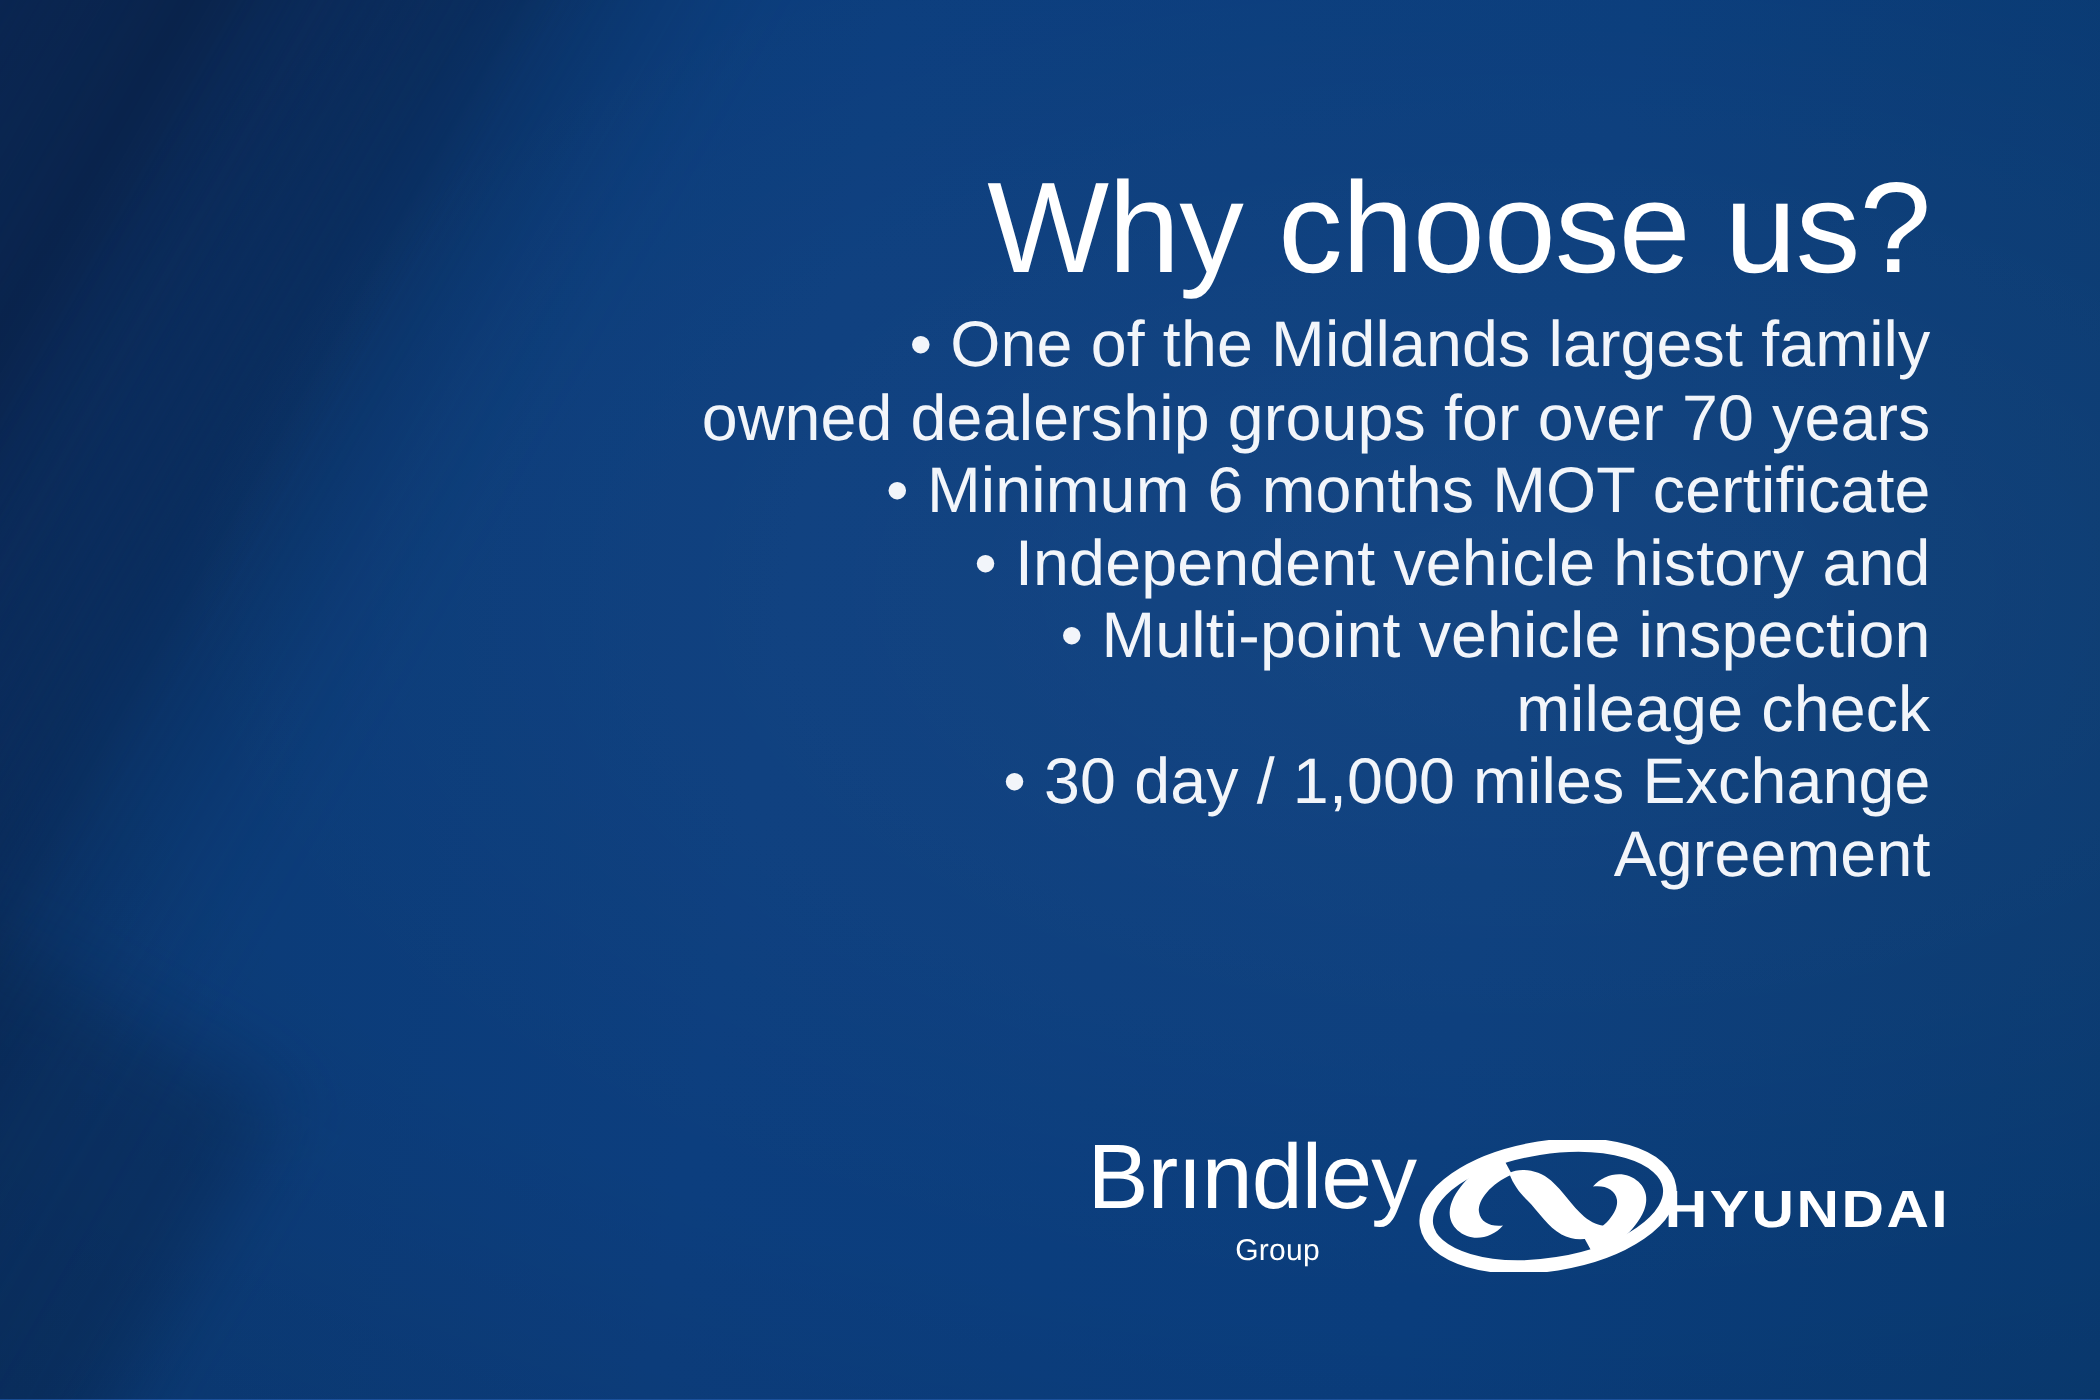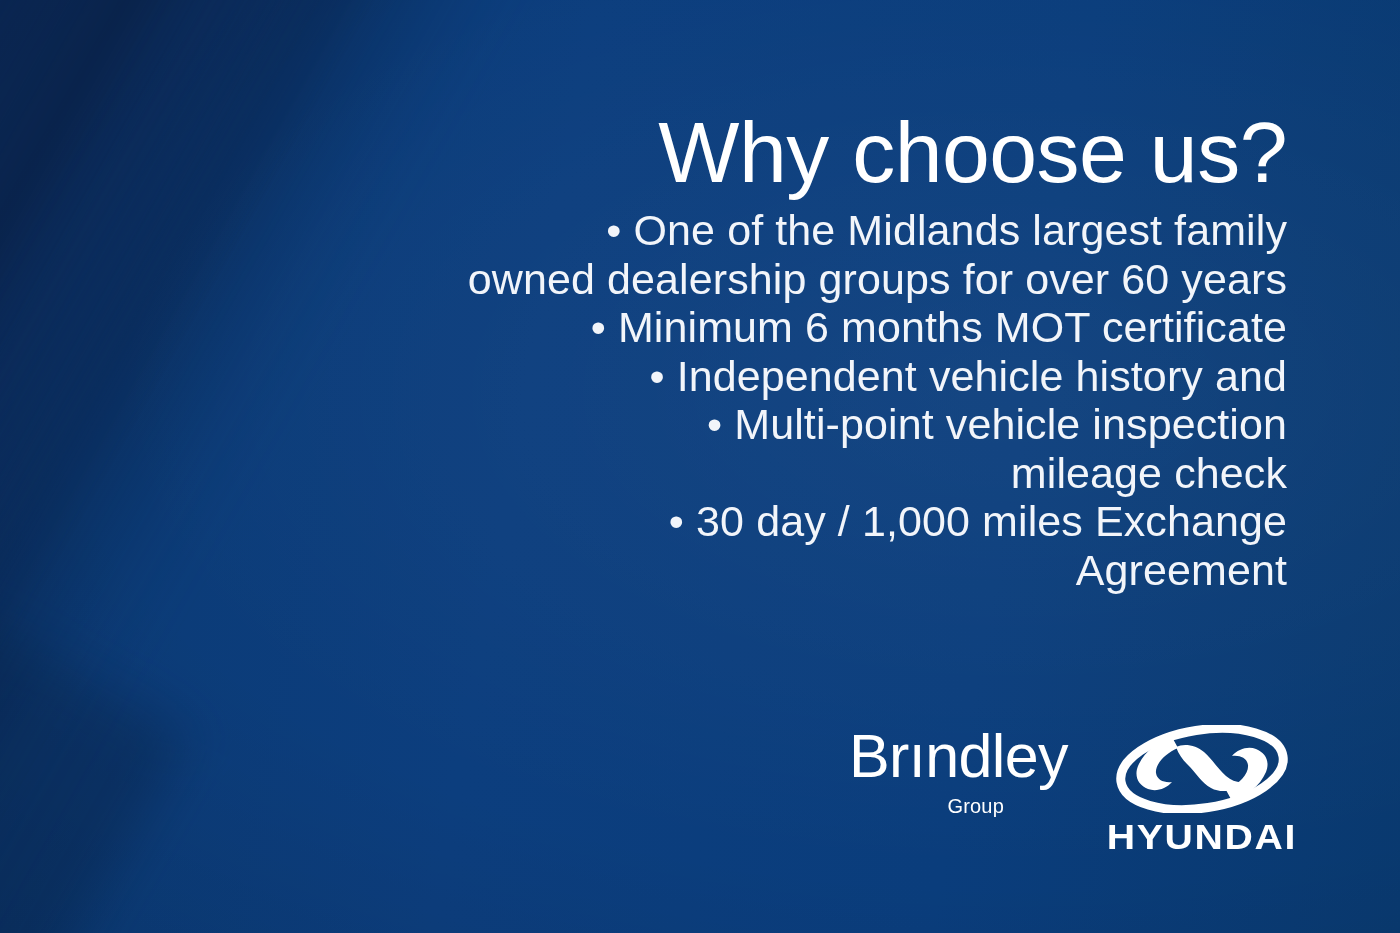--- a/index.html
+++ b/index.html
@@ -134,22 +134,21 @@
     margin: 0;
     padding: 0;
   }
 
   
   .logos {
     position: absolute;
     right: 110px;
     bottom: 78px;
     display: flex;
-    align-items: flex-start;
-    gap: 46px;
+    align-items: center;
   }
 
   .brindley {
     display: block;
     text-align: right;
     color: #ffffff;
     padding-bottom: 4px;
   }
   .brindley-word {
     display: block;
@@ -163,21 +162,21 @@
     font-size: 20px;
     line-height: 34px;
     font-weight: 400;
     letter-spacing: 0.2px;
     margin-top: 2px;
     margin-right: 64px;
   }
 
   .hyundai {
     display: flex;
-    flex-direction: column;
+    flex-direction: row;
     align-items: center;
     color: #ffffff;
   }
   .hyundai-emblem {
     display: block;
     width: 176px;
     height: 88px;
   }
   .hyundai-word {
     display: block;
@@ -202,21 +201,21 @@
   <div class="bg-facet facet-dark"></div>
   <div class="bg-facet facet-crease"></div>
   <div class="bg-vignette"></div>
 
   <div class="content">
 
     <h1 class="headline">Why choose us?</h1>
 
     <ul class="bullet-list">
       <li>• One of the Midlands largest family</li>
-      <li>owned dealership groups for over 60 years</li>
+      <li>owned dealership groups for over 70 years</li>
       <li>• Minimum 6 months MOT certificate</li>
       <li>• Independent vehicle history and</li>
       <li>• Multi-point vehicle inspection</li>
       <li>mileage check</li>
       <li>• 30 day / 1,000 miles Exchange</li>
       <li>Agreement</li>
     </ul>
 
     <div class="logos">
 

